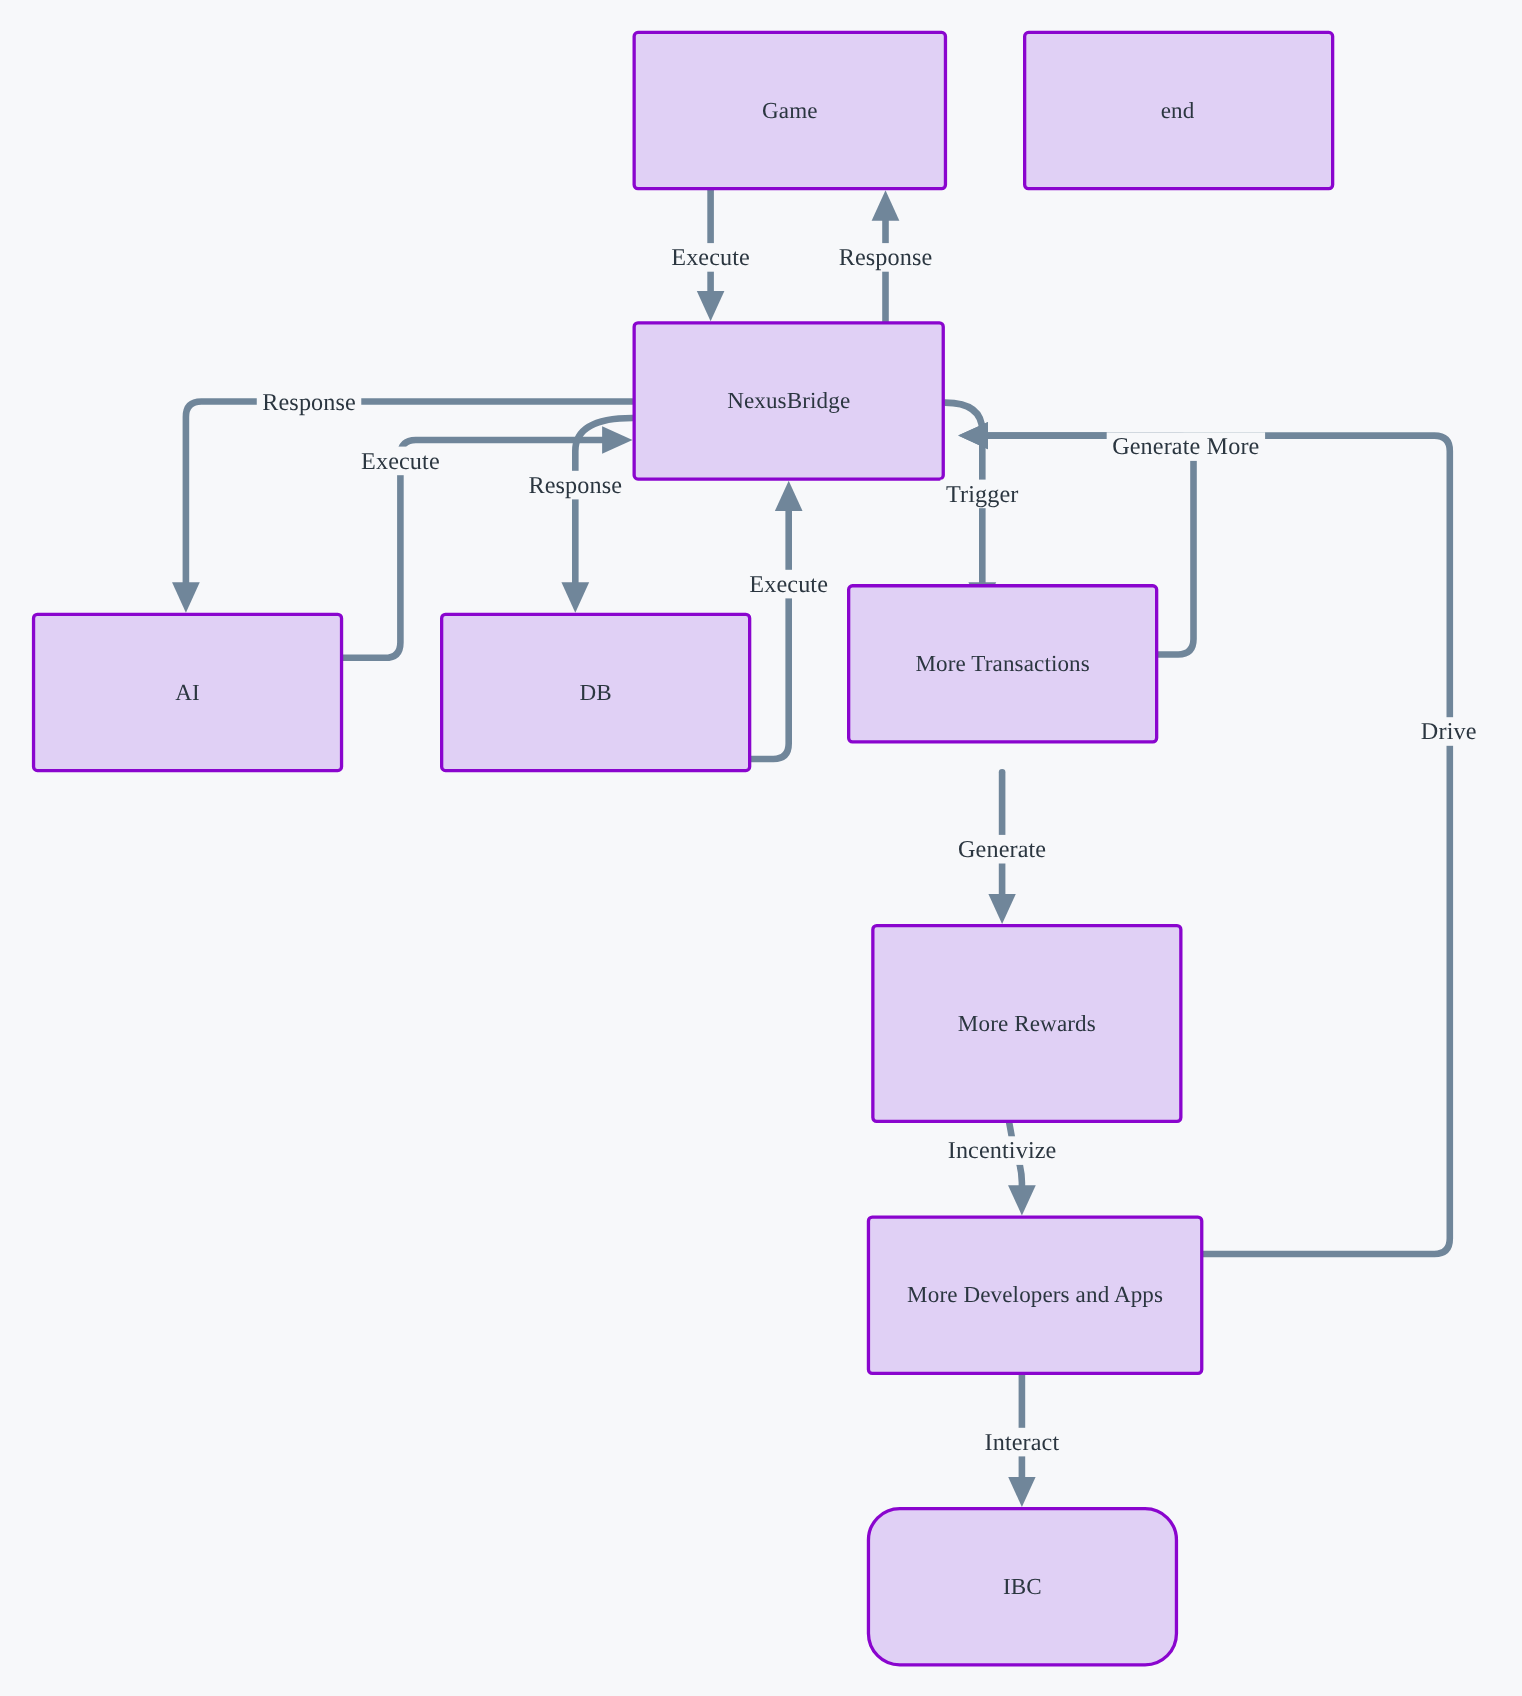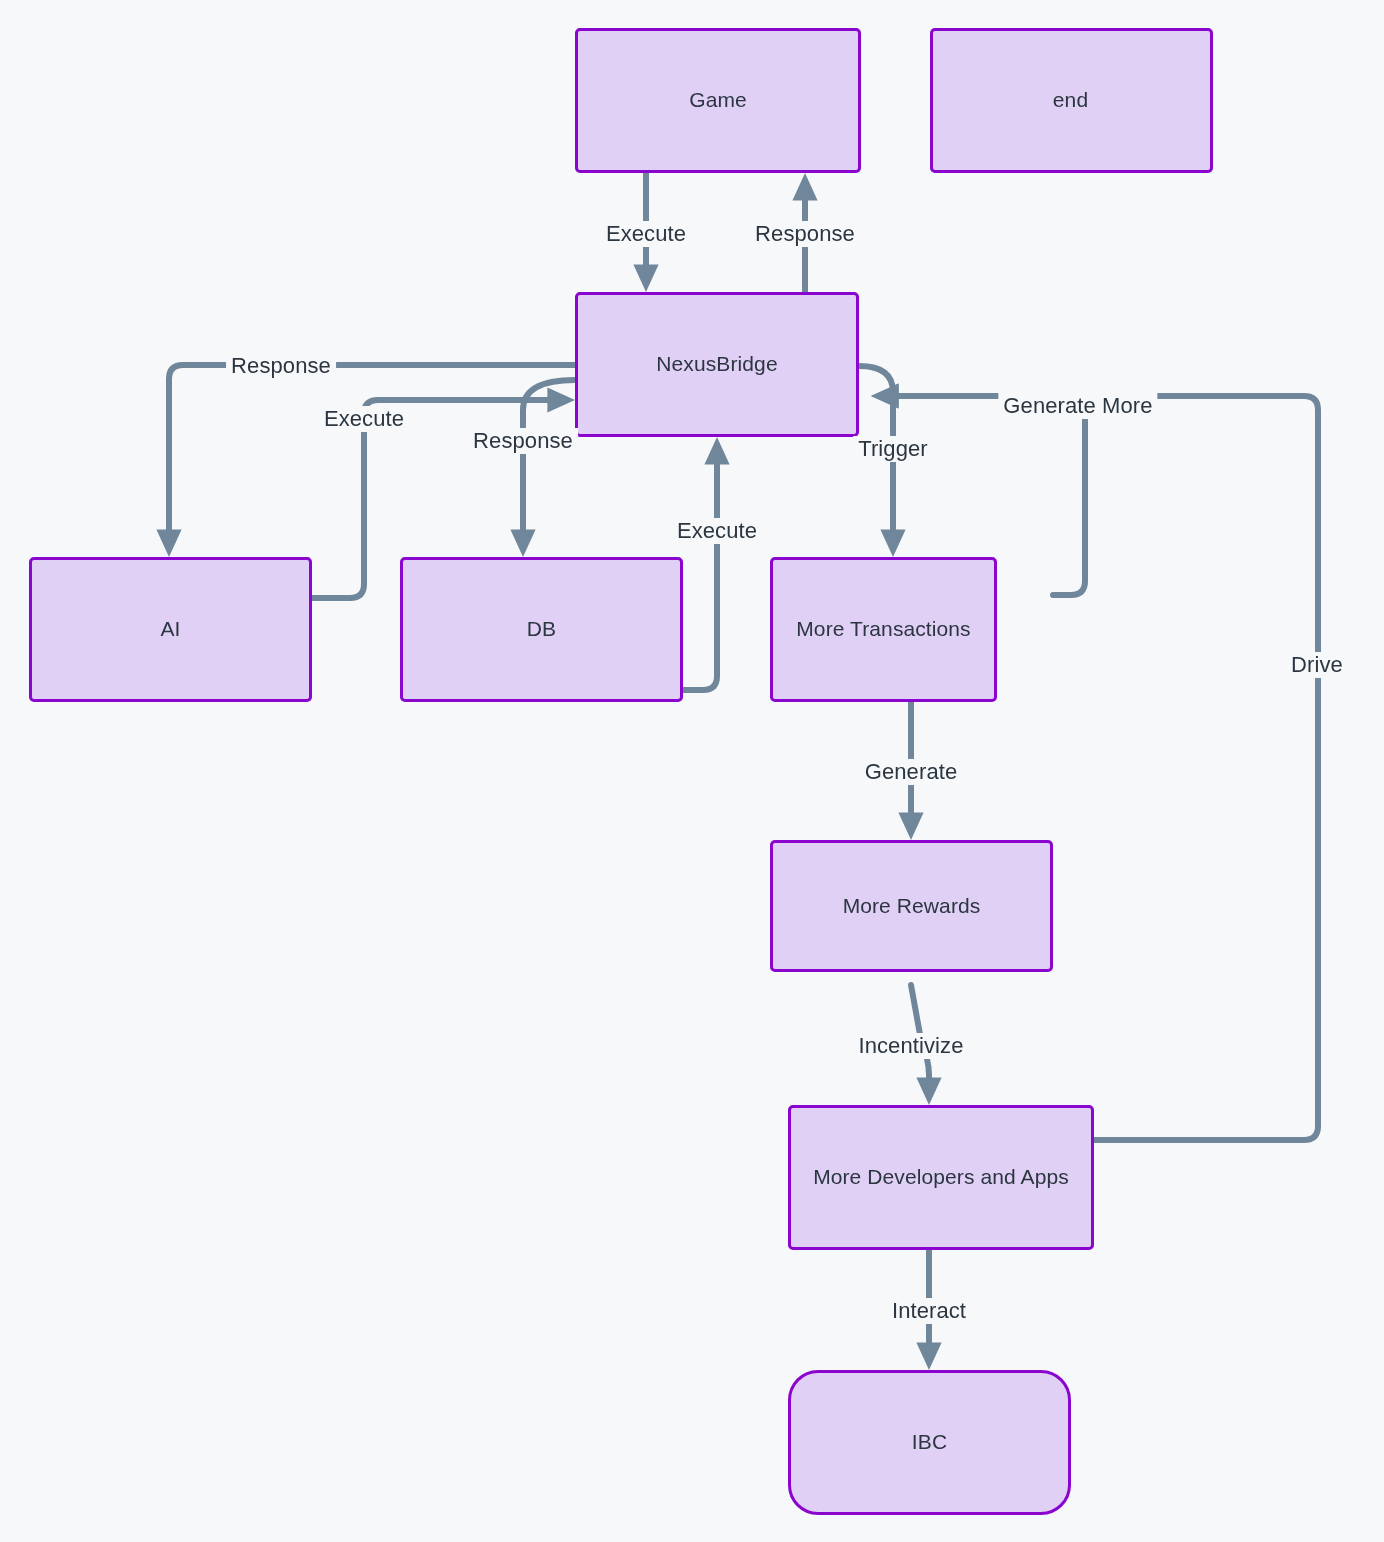--- a/index.html
+++ b/index.html
@@ -5,21 +5,21 @@
   html, body {
     margin: 0;
     padding: 0;
     background: #f7f8fa;
   }
   #canvas {
     position: relative;
     width: 1384px;
     height: 1542px;
     background: #f7f8fa;
-    font-family: Liberation Sans, sans-serif;
+    font-family: Liberation Serif, serif;
     overflow: hidden;
   }
   #edges {
     position: absolute;
     left: 0;
     top: 0;
     width: 1384px;
     height: 1542px;
   }
   .edge-path {
@@ -107,25 +107,25 @@
   </div>
 
   <div class="node" style="left:29px;top:557px;width:283px;height:145px;">
     <span>AI</span>
   </div>
 
   <div class="node" style="left:400px;top:557px;width:283px;height:145px;">
     <span>DB</span>
   </div>
 
-  <div class="node" style="left:770px;top:557px;width:227px;height:145px;">
+  <div class="node" style="left:770px;top:531px;width:283px;height:145px;">
     <span>More Transactions</span>
   </div>
 
-  <div class="node" style="left:770px;top:840px;width:283px;height:132px;">
+  <div class="node" style="left:792px;top:840px;width:283px;height:181px;">
     <span>More Rewards</span>
   </div>
 
   <div class="node" style="left:788px;top:1105px;width:306px;height:145px;">
     <span>More Developers and Apps</span>
   </div>
 
   <div class="node" style="left:788px;top:1370px;width:283px;height:145px;border-radius:30px;">
     <span>IBC</span>
   </div>

